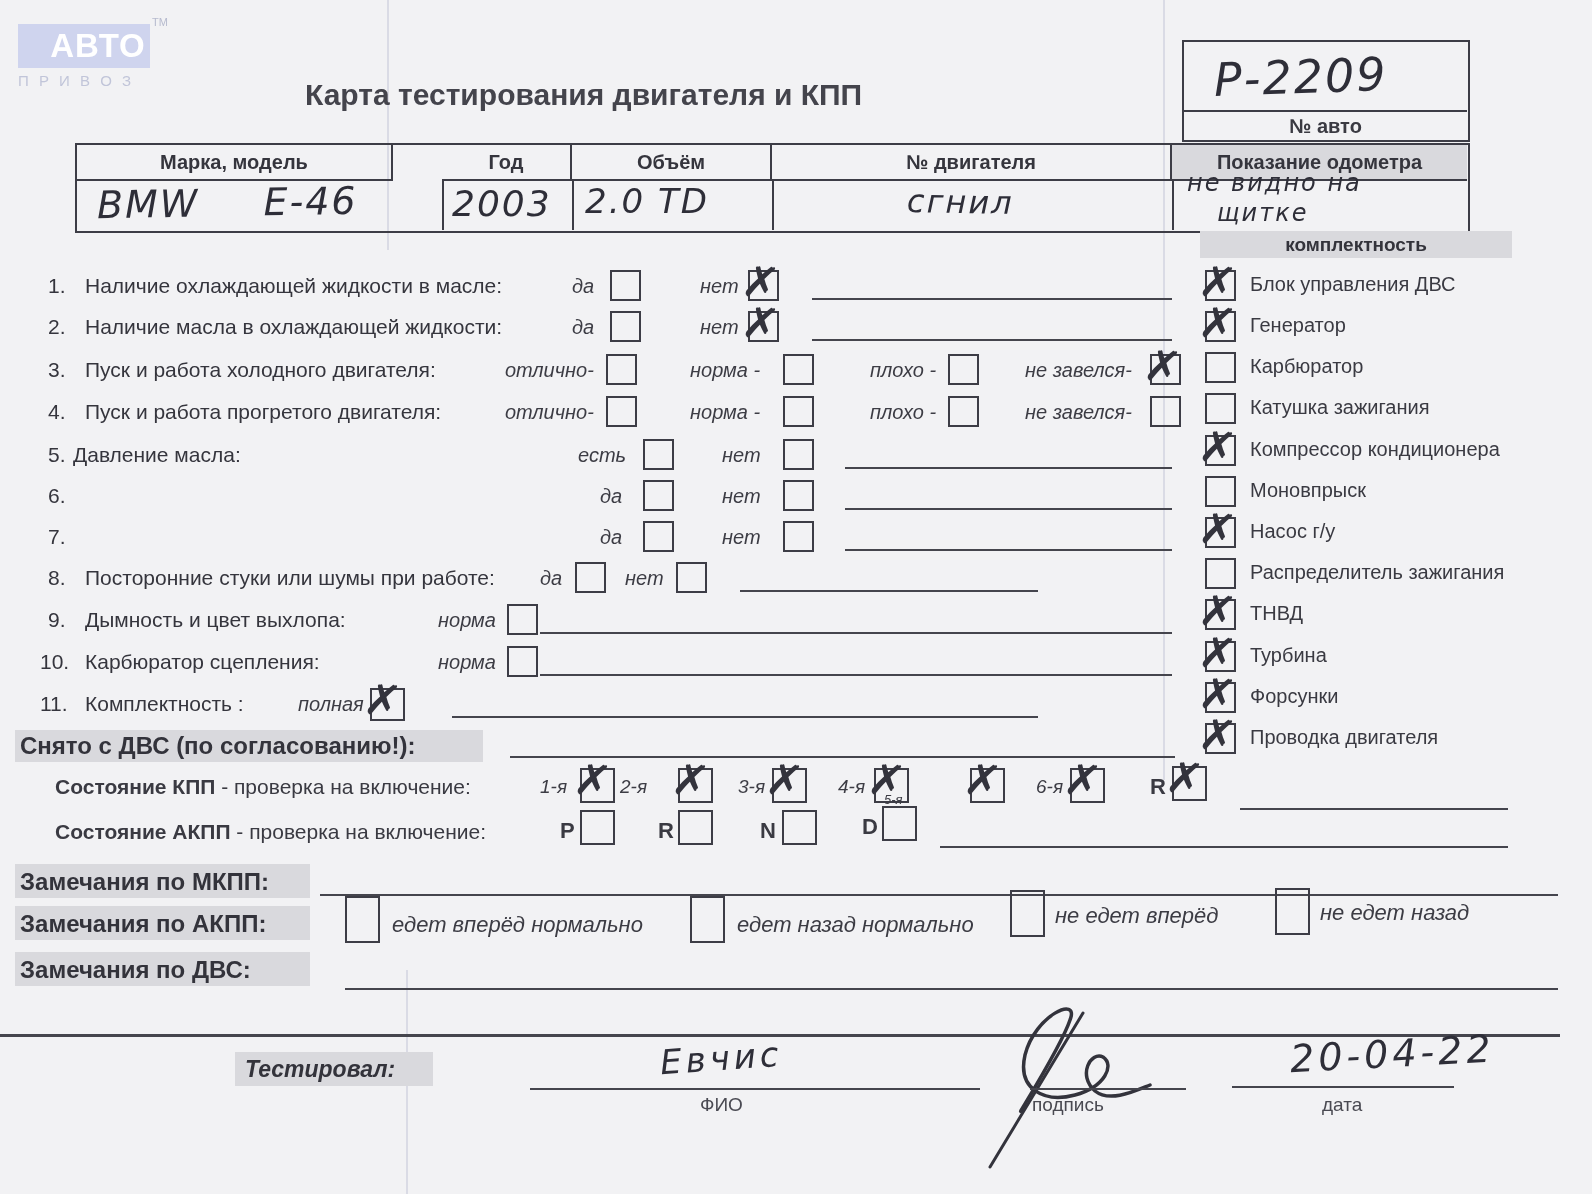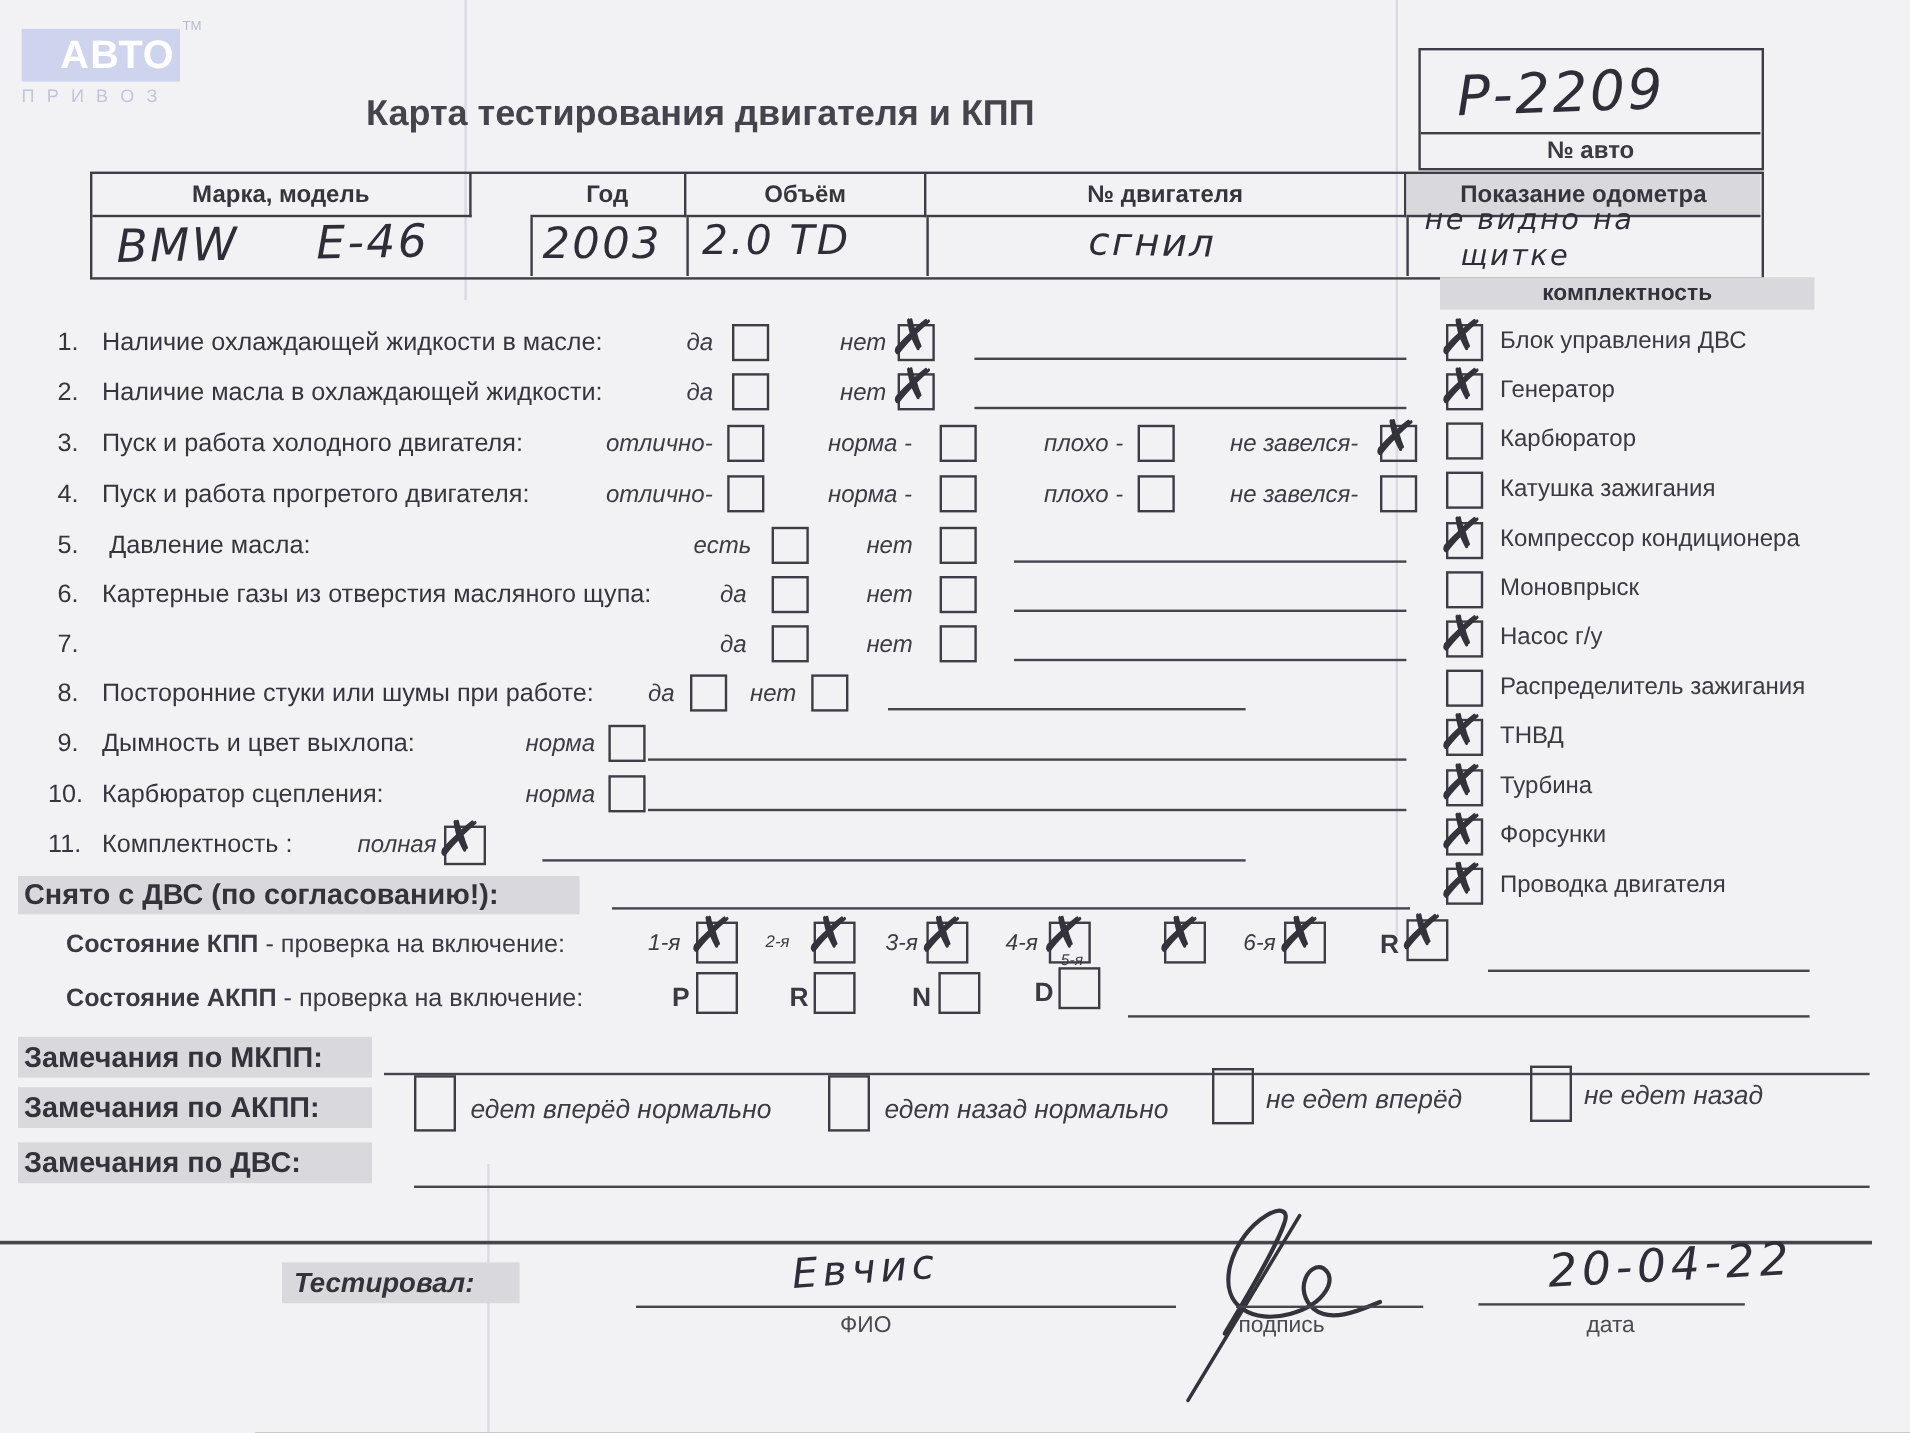--- a/index.html
+++ b/index.html
@@ -159,29 +159,28 @@
   <div class="lbl" style="left:505px;top:401px;">отлично-</div>
   <div class="cb" style="left:606px;top:396px;"></div>
   <div class="lbl" style="left:690px;top:401px;">норма -</div>
   <div class="cb" style="left:783px;top:396px;"></div>
   <div class="lbl" style="left:870px;top:401px;">плохо -</div>
   <div class="cb" style="left:948px;top:396px;"></div>
   <div class="lbl" style="left:1025px;top:401px;">не завелся-</div>
   <div class="cb" style="left:1150px;top:396px;"></div>
 
   <div class="num" style="left:48px;top:443px;">5.</div>
-  <div class="itm" style="left:91px;top:443px;">Давление масла:</div>
+  <div class="itm" style="left:73px;top:443px;">Давление масла:</div>
   <div class="lbl" style="left:578px;top:444px;">есть</div>
   <div class="cb" style="left:643px;top:439px;"></div>
   <div class="lbl" style="left:722px;top:444px;">нет</div>
   <div class="cb" style="left:783px;top:439px;"></div>
   <div class="line" style="left:845px;top:441px;width:327px;height:26px;"></div>
 
   <div class="num" style="left:48px;top:484px;">6.</div>
-  <div class="itm" style="left:85px;top:484px;">Картерные газы из отверстия масляного щупа:</div>
   <div class="lbl" style="left:600px;top:485px;">да</div>
   <div class="cb" style="left:643px;top:480px;"></div>
   <div class="lbl" style="left:722px;top:485px;">нет</div>
   <div class="cb" style="left:783px;top:480px;"></div>
   <div class="line" style="left:845px;top:482px;width:327px;height:26px;"></div>
 
   <div class="num" style="left:48px;top:525px;">7.</div>
   <div class="lbl" style="left:600px;top:526px;">да</div>
   <div class="cb" style="left:643px;top:521px;"></div>
   <div class="lbl" style="left:722px;top:526px;">нет</div>
@@ -220,21 +219,21 @@
   <div class="bold-label" style="left:20px;top:732px;font-size:24px;">Снято с ДВС (по согласованию!):</div>
   <div class="line" style="left:510px;top:730px;width:665px;height:26px;"></div>
 
   <div class="abs" style="left:55px;top:775px;font-size:21px;white-space:nowrap;">
     <span style="font-weight:bold;">Состояние КПП</span><span> - проверка на включение:</span>
   </div>
   <div class="lbl" style="left:540px;top:776px;font-size:19px;">1-я</div>
   <div class="cb small" style="left:580px;top:768px;">
       <span class="mark">✗</span>
     </div>
-  <div class="lbl" style="left:638px;top:776px;font-size:14px;">2-я</div>
+  <div class="lbl" style="left:620px;top:776px;font-size:19px;">2-я</div>
   <div class="cb small" style="left:678px;top:768px;">
       <span class="mark">✗</span>
     </div>
   <div class="lbl" style="left:738px;top:776px;font-size:19px;">3-я</div>
   <div class="cb small" style="left:772px;top:768px;">
       <span class="mark">✗</span>
     </div>
   <div class="lbl" style="left:838px;top:776px;font-size:19px;">4-я</div>
   <div class="cb small" style="left:874px;top:768px;">
       <span class="mark">✗</span>

